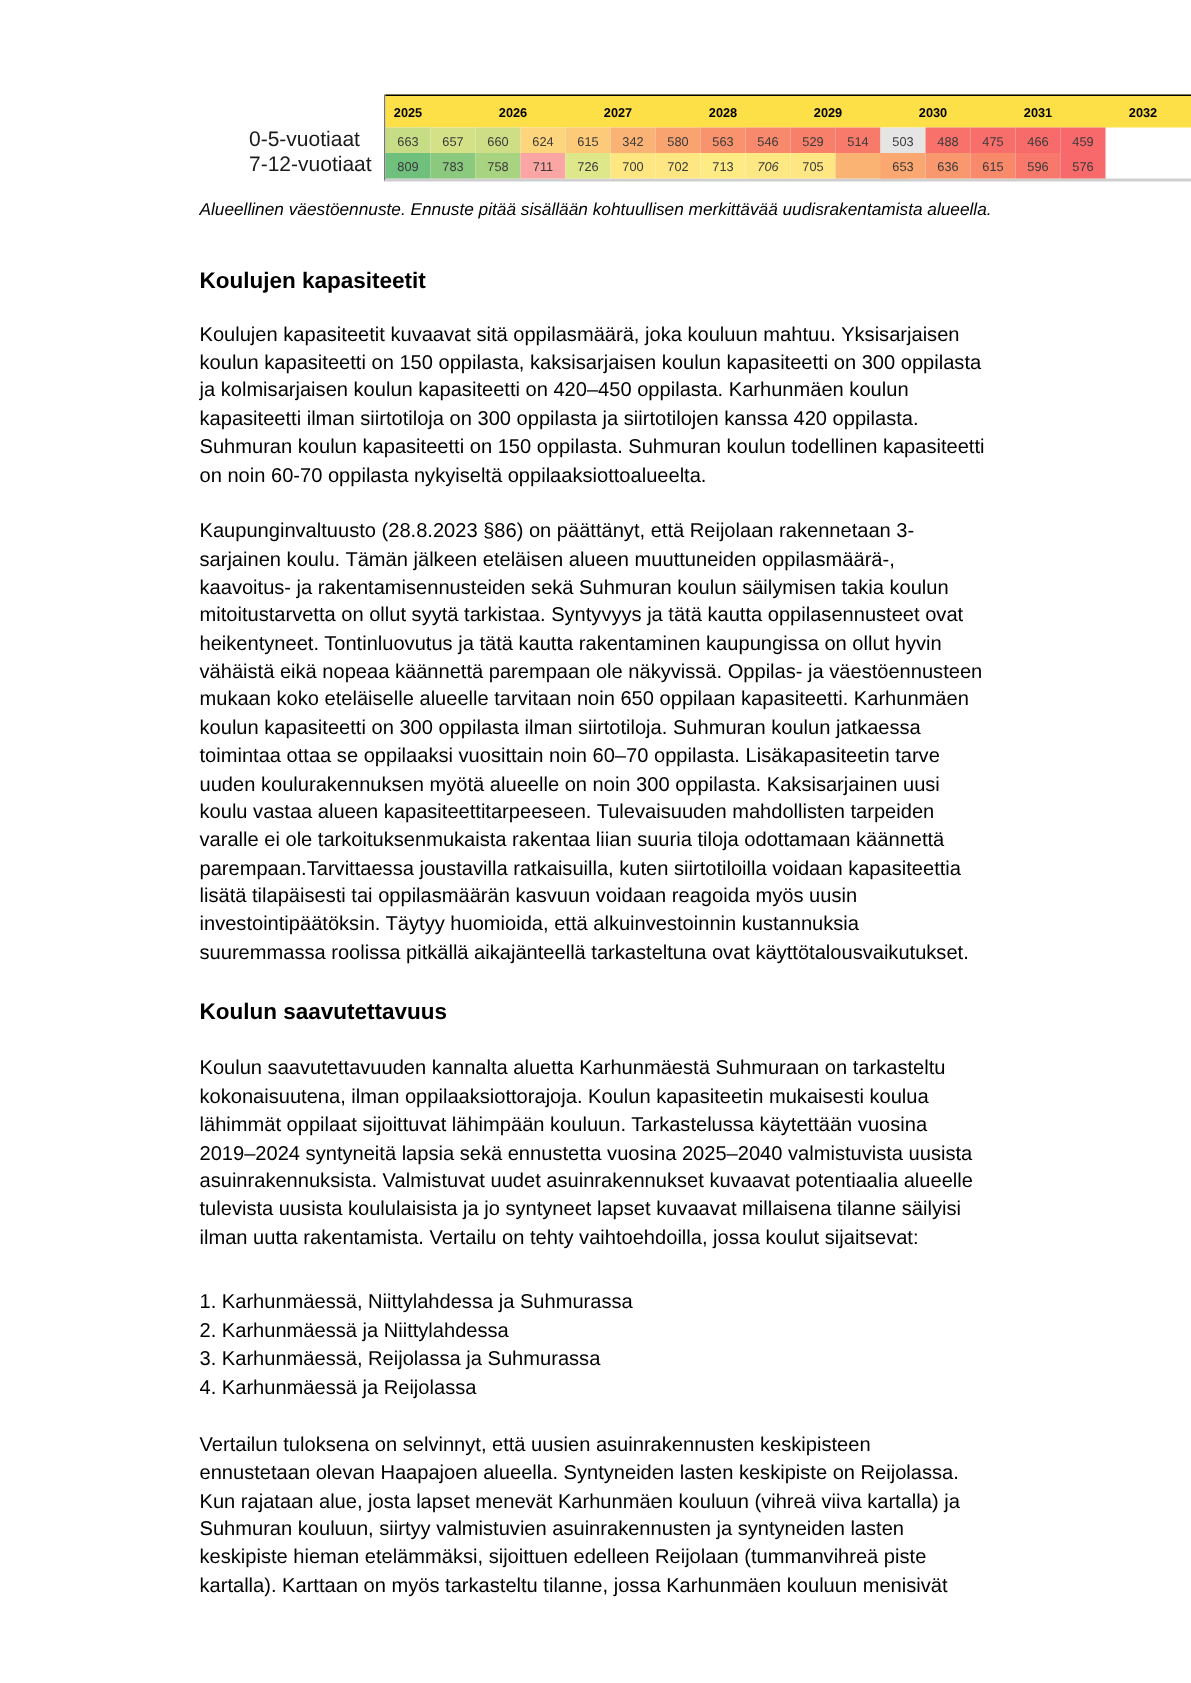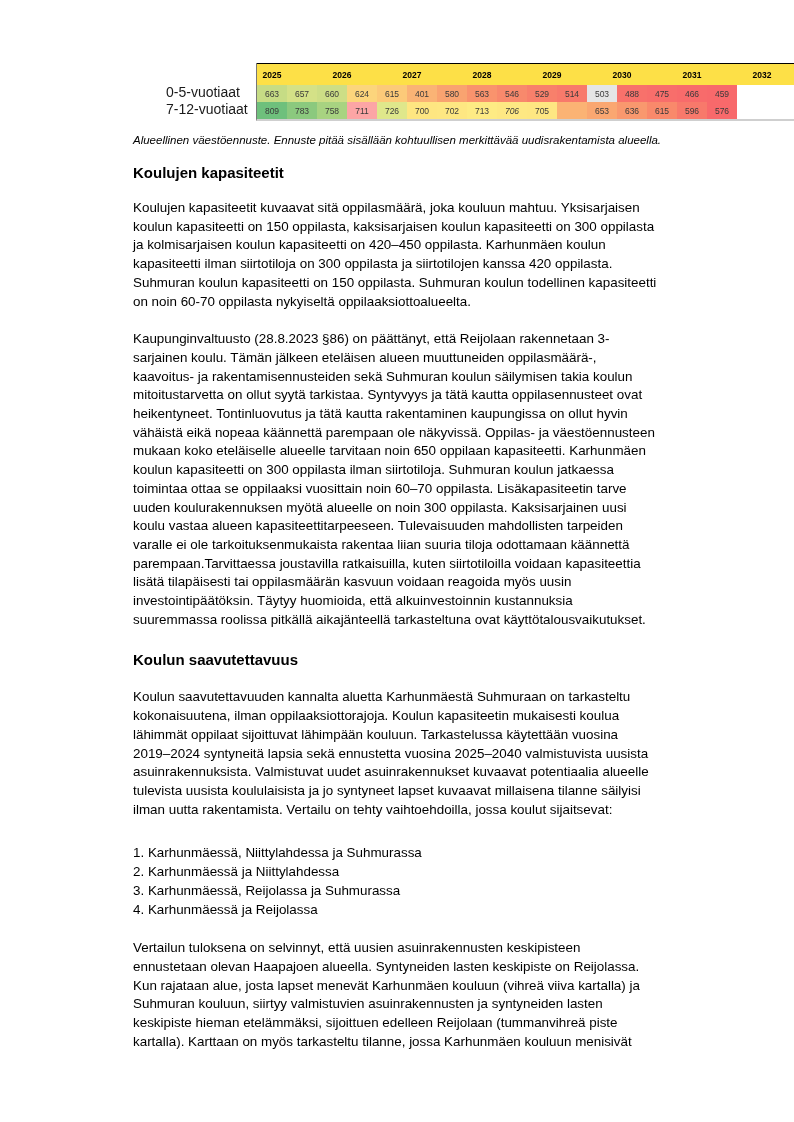--- a/index.html
+++ b/index.html
@@ -11,21 +11,21 @@
   .row-label{height:17px;line-height:17px;font-size:14px;color:#1a1a1a;white-space:nowrap;}
   .fig-grid{border-left:1px solid #777;border-bottom:2px solid #cfcfcf;}
   .year-row{display:grid;grid-template-columns:repeat(16,30px);height:21px;border-top:1.5px solid #000;background:#fde047;gap:40px;}
   .yc{font-weight:bold;font-size:8.5px;display:flex;align-items:center;justify-content:center;color:#000;}
   .data-row{display:grid;grid-template-columns:repeat(16,30px);height:17px;}
   .vc{font-size:8.5px;display:flex;align-items:center;justify-content:center;color:#3a3a3a;}
   
   .content{position:absolute;left:133px;top:0;width:585px;}
   .caption{margin:134px 0 0 0;font-size:11.5px;font-style:italic;line-height:13px;white-space:pre-line;}
   .heading{margin:0;font-size:15px;font-weight:bold;line-height:18px;}
-  .hgap1{margin-top:17px;}
+  .hgap1{margin-top:32px;}
   .hgap2{margin-top:22px;}
   .body{margin:0;font-size:13.4px;line-height:18.7px;white-space:pre-line;}
   .p1{margin-top:17px;}
   .p2{margin-top:19px;}
   .p3{margin-top:19px;}
   .list{margin-top:25px;}
   .p4{margin-top:20px;}
 </style>
 </head>
 <body>
@@ -55,21 +55,21 @@
           <div class="yc">2038</div>
           <div class="yc">2039</div>
           <div class="yc">2040</div>
         </div>
       <div class="data-row">
           <div class="vc" style="background: rgb(198, 220, 133);">663</div>
           <div class="vc" style="background: rgb(212, 225, 135);">657</div>
           <div class="vc" style="background: rgb(205, 222, 134);">660</div>
           <div class="vc" style="background: rgb(252, 213, 124);">624</div>
           <div class="vc" style="background: rgb(252, 202, 121);">615</div>
-          <div class="vc" style="background: rgb(250, 179, 117);">401</div>
+          <div class="vc" style="background: rgb(250, 179, 117);">342</div>
           <div class="vc" style="background: rgb(249, 163, 112);">580</div>
           <div class="vc" style="background: rgb(249, 147, 109);">563</div>
           <div class="vc" style="background: rgb(248, 137, 108);">546</div>
           <div class="vc" style="background: rgb(248, 128, 107);">529</div>
           <div class="vc" style="background: rgb(248, 122, 107);">514</div>
           <div class="vc" style="background: #e5e5e5;">503</div>
           <div class="vc" style="background: rgb(248, 113, 107);">488</div>
           <div class="vc" style="background: rgb(248, 110, 107);">475</div>
           <div class="vc" style="background: rgb(248, 107, 107);">466</div>
           <div class="vc" style="background: rgb(248, 105, 107);">459</div>

